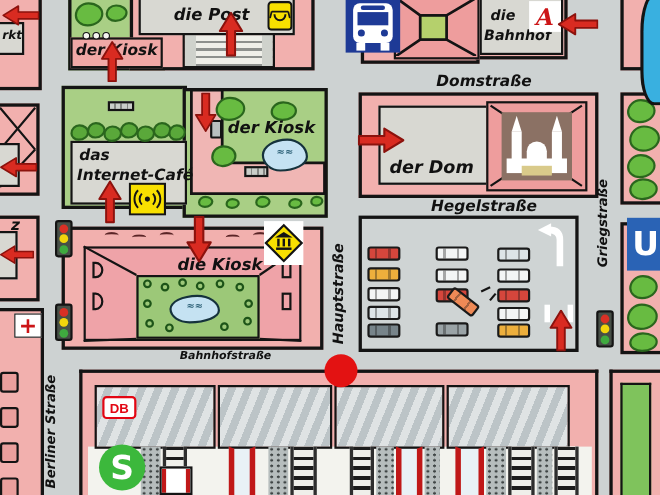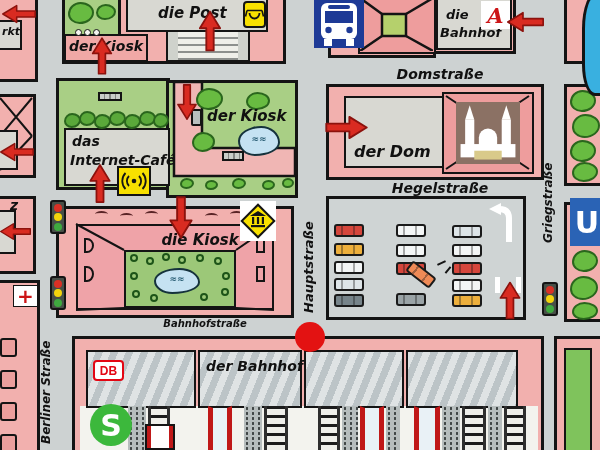--- a/index.html
+++ b/index.html
@@ -304,21 +304,20 @@
   <div class="door" style="left:0;top:370px"></div>
   <div class="door" style="left:0;top:402px"></div>
   <div class="door" style="left:0;top:434px"></div>
 
   <div class="blk" style="left:72px;top:336px;width:472px;height:122px;border-bottom:none"></div>
   <div class="abs" style="left:80px;top:406px;width:458px;height:44px;background:#f3f3ee;z-index:2"></div>
   <div class="roof" style="left:86px;top:350px;width:110px;height:58px"></div>
   <div class="roof" style="left:198px;top:350px;width:104px;height:58px"></div>
   <div class="roof" style="left:304px;top:350px;width:100px;height:58px"></div>
   <div class="roof" style="left:406px;top:350px;width:112px;height:58px"></div>
-  <div class="lbl" style="left:206px;top:359px;font-size:14px">der Bahnhof</div>
   <div class="logo" style="left:93px;top:360px;width:31px;height:21px;background:#fff;border:2.5px solid #e30613;border-radius:4px;color:#e30613;font-size:12px;font-family:'Liberation Sans',sans-serif">DB</div>
   <div class="grv" style="left:128px;width:18px"></div>
   <div class="lad" style="left:148px;width:22px"></div>
   <div class="tfr" style="left:145px;top:424px;width:30px;height:26px"></div>
   <div class="ttn" style="left:208px;width:24px"></div>
   <div class="grv" style="left:244px;width:18px"></div>
   <div class="lad" style="left:264px;width:24px"></div>
   <div class="lad" style="left:318px;width:22px"></div>
   <div class="grv" style="left:342px;width:16px"></div>
   <div class="ttn" style="left:360px;width:24px"></div>

